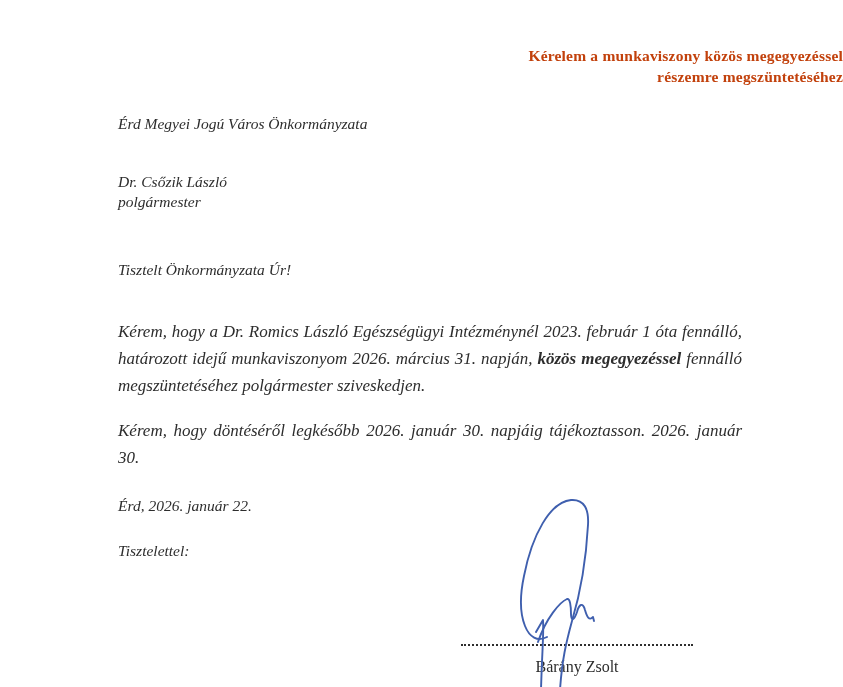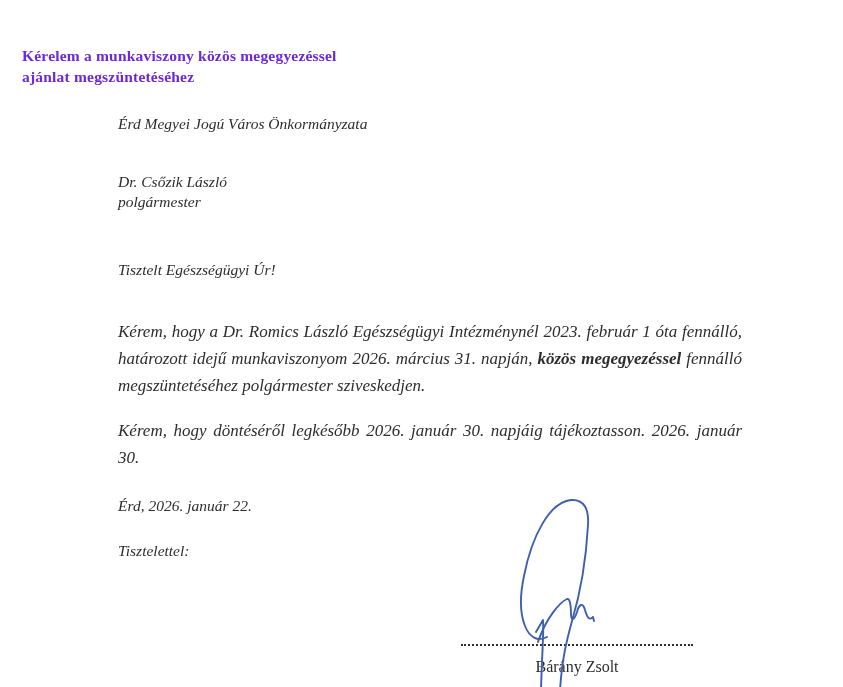--- a/index.html
+++ b/index.html
@@ -17,26 +17,26 @@
     color: #2d2d2d;
   }
   .abs { position: absolute; font-style: italic; }
   .title {
     position: absolute;
     top: 45px;
     left: 0;
     width: 100%;
     padding-left: 22px;
     box-sizing: border-box;
-    text-align: left;
+    text-align: right;
     font-weight: bold;
     font-size: 15.5px;
     line-height: 21px;
     letter-spacing: 0.2px;
-    color: #6d28d9;
+    color: #c2410c;
   }
   .bodytext {
     font-size: 15.5px;
     line-height: 20px;
     color: #2d2d2d;
   }
   .para {
     left: 118px;
     width: 624px;
     font-size: 17px;
@@ -77,31 +77,31 @@
     stroke-linejoin: round;
   }
 </style>
 </head>
 <body>
 
 <div class="page">
 
   <div class="title">
     <div>Kérelem a munkaviszony közös megegyezéssel</div>
-    <div>ajánlat megszüntetéséhez</div>
+    <div>részemre megszüntetéséhez</div>
   </div>
 
   <div class="abs bodytext" style="left:118px; top:114px;">Érd Megyei Jogú Város Önkormányzata</div>
 
   <div class="abs bodytext" style="left:118px; top:172px;">
     <div>Dr. Csőzik László</div>
     <div>polgármester</div>
   </div>
 
-  <div class="abs bodytext" style="left:118px; top:260px;">Tisztelt Egészségügyi Úr!</div>
+  <div class="abs bodytext" style="left:118px; top:260px;">Tisztelt Önkormányzata Úr!</div>
 
   <div class="abs para" style="top:318px;">
     <div class="jline">Kérem, hogy a Dr. Romics László Egészségügyi Intézménynél 2023. február 1 óta fennálló,</div>
     <div class="jline"><span>határozott idejű munkaviszonyom 2026. március 31. napján, </span><b>közös megegyezéssel</b><span> fennálló</span></div>
     <div>megszüntetéséhez polgármester sziveskedjen.</div>
   </div>
 
   <div class="abs para" style="top:417px;">
     <div class="jline">Kérem, hogy döntéséről legkésőbb 2026. január 30. napjáig tájékoztasson. 2026. január 30.</div>
   </div>

